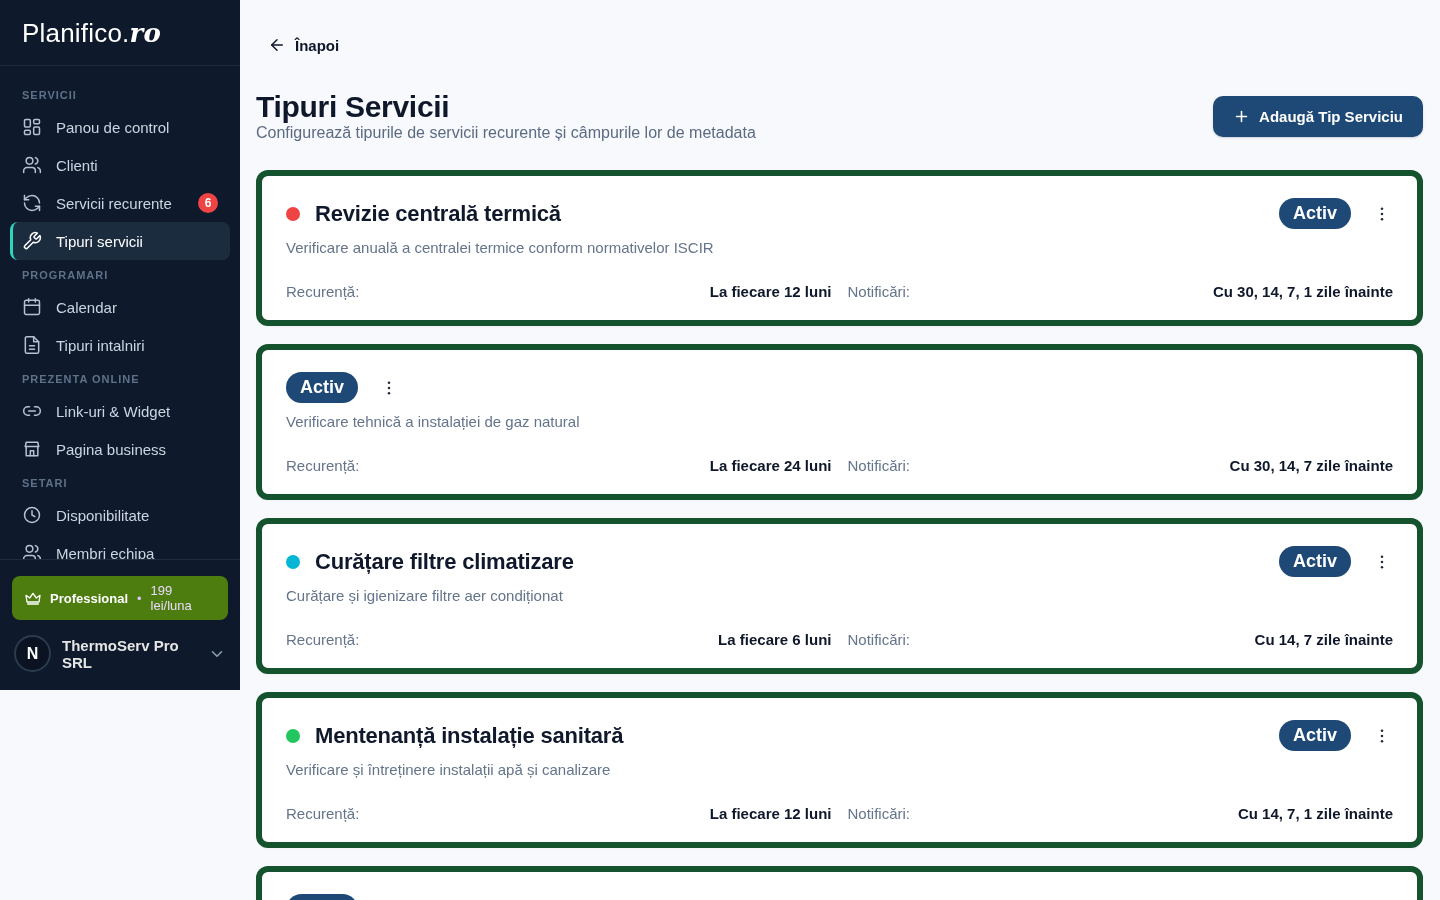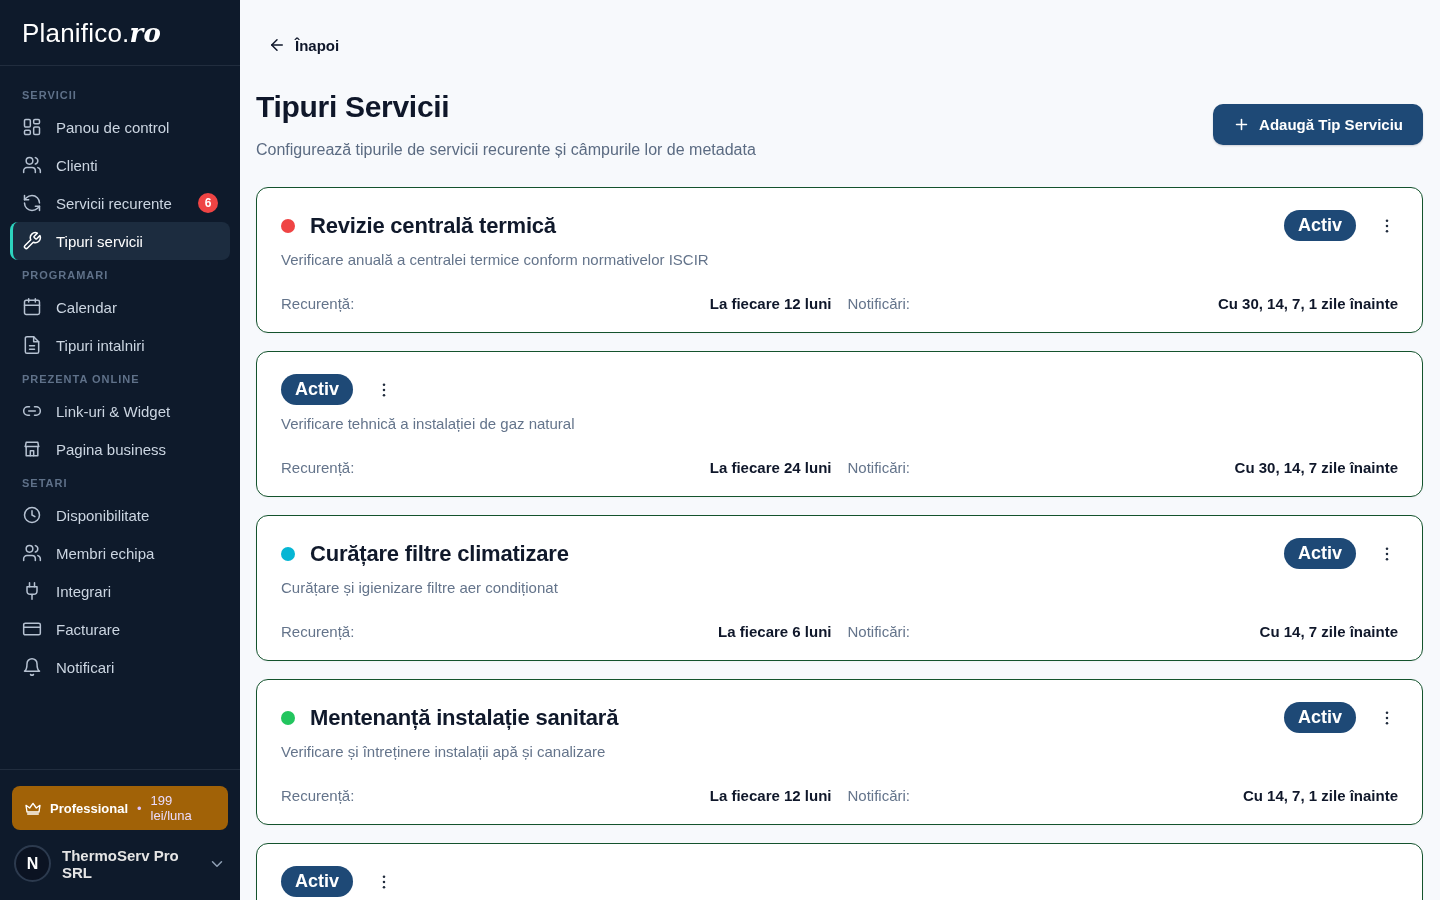--- a/index.html
+++ b/index.html
@@ -6,21 +6,21 @@
   html, body { width: 1440px; height: 900px; overflow: hidden; }
   body {
     font-family: "Liberation Sans", sans-serif;
     display: flex;
     background: #f7f9fc;
     color: #0f172a;
   }
 
   
   .sidebar {
-    width: 240px; min-width: 240px; height: 900px;
+    width: 240px; min-width: 240px; height: 690px;
     background: #0e1a2b;
     display: flex; flex-direction: column;
   }
   .logo {
     padding: 18px 22px 16px;
     border-bottom: 1px solid rgba(148,163,184,0.14);
     color: #ffffff; font-size: 26px; font-weight: 500; letter-spacing: 0.2px;
   }
   .logo .tld { font-family: "DejaVu Serif", serif; font-style: italic; font-weight: 600; }
   .nav { flex: 1; padding: 14px 10px 0; overflow: hidden; }
@@ -80,32 +80,32 @@
   .back-link {
     display: inline-flex; align-items: center; gap: 9px;
     margin-left: 12px; color: #0f172a; font-size: 15px; font-weight: 600;
     cursor: pointer;
   }
   .header-row {
     margin-top: 32px;
     display: flex; align-items: center; justify-content: space-between;
   }
   .page-title { font-size: 30px; font-weight: 700; color: #0f172a; letter-spacing: -0.3px; }
-  .page-subtitle { margin-top: 17px; font-size: 16px; color: #5b6b82; }
+  .page-subtitle { margin-top: 0; font-size: 16px; color: #5b6b82; }
   .add-btn {
     display: inline-flex; align-items: center; gap: 9px;
     background: #1e4976; color: #ffffff;
     border: none; border-radius: 10px;
     padding: 12px 20px; font-size: 15px; font-weight: 600;
     font-family: "Liberation Sans", sans-serif;
     cursor: pointer; box-shadow: 0 1px 2px rgba(15,23,42,0.18);
   }
   .cards { margin-top: 28px; display: flex; flex-direction: column; gap: 18px; }
   .card {
-    background: #ffffff; border: 1px solid #14532d; border-radius: 12px;
+    background: #ffffff; border: 6px solid #14532d; border-radius: 12px;
     padding: 22px 24px 20px;
     box-shadow: 0 1px 2px rgba(15,23,42,0.03);
   }
   .card-top { display: flex; align-items: center; justify-content: space-between; }
   .card-title-wrap { display: flex; align-items: center; gap: 15px; }
   .dot { width: 14px; height: 14px; border-radius: 50%; }
   .card-title { font-size: 22px; font-weight: 700; color: #10192b; letter-spacing: -0.2px; }
   .card-actions { display: flex; align-items: center; gap: 20px; }
   .status-badge {
     background: #1e4976; color: #ffffff;
@@ -280,21 +280,21 @@
         <svg width="20" height="20" viewBox="0 0 24 24" fill="none" stroke="currentColor" stroke-width="1.8" stroke-linecap="round" stroke-linejoin="round">
             <path d="M18 8A6 6 0 0 0 6 8c0 7-3 9-3 9h18s-3-2-3-9"></path>
             <path d="M13.73 21a2 2 0 0 1-3.46 0"></path>
           </svg>
       </span>
       <span>Notificari</span>
     </div>
   </nav>
 
   <div class="sidebar-bottom">
-    <div class="plan-pill" style="background-color: #a16207;">
+    <div class="plan-pill" style="background-color: #4d7c0f;">
       <span class="crown">
         <svg width="16" height="16" viewBox="0 0 24 24" fill="none" stroke="currentColor" stroke-width="2" stroke-linecap="round" stroke-linejoin="round">
             <path d="M3 18l-1.5-10 5.5 4L12 5l5 7 5.5-4L21 18z"></path>
             <line x1="4" y1="21" x2="20" y2="21"></line>
           </svg>
       </span>
       <span class="plan-name">Professional</span>
       <span class="plan-sep">•</span>
       <span class="plan-price">199 lei/luna</span>
     </div>

